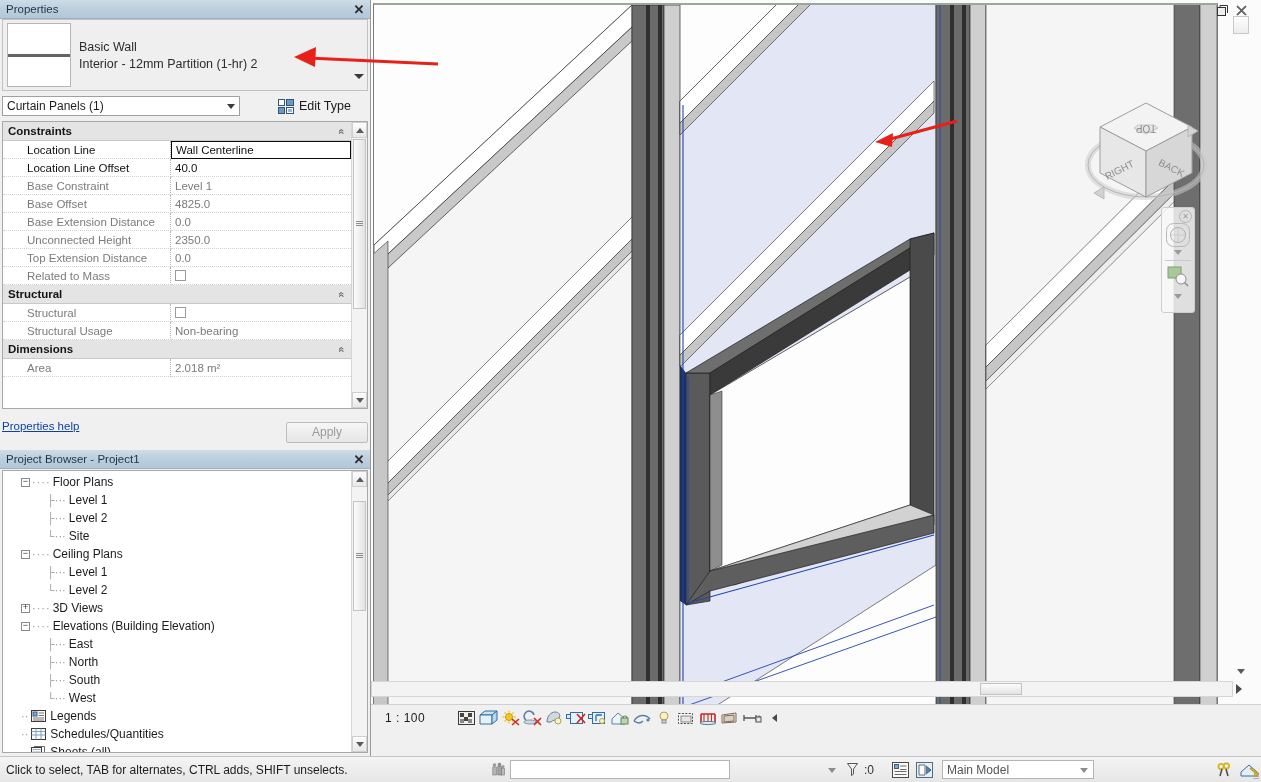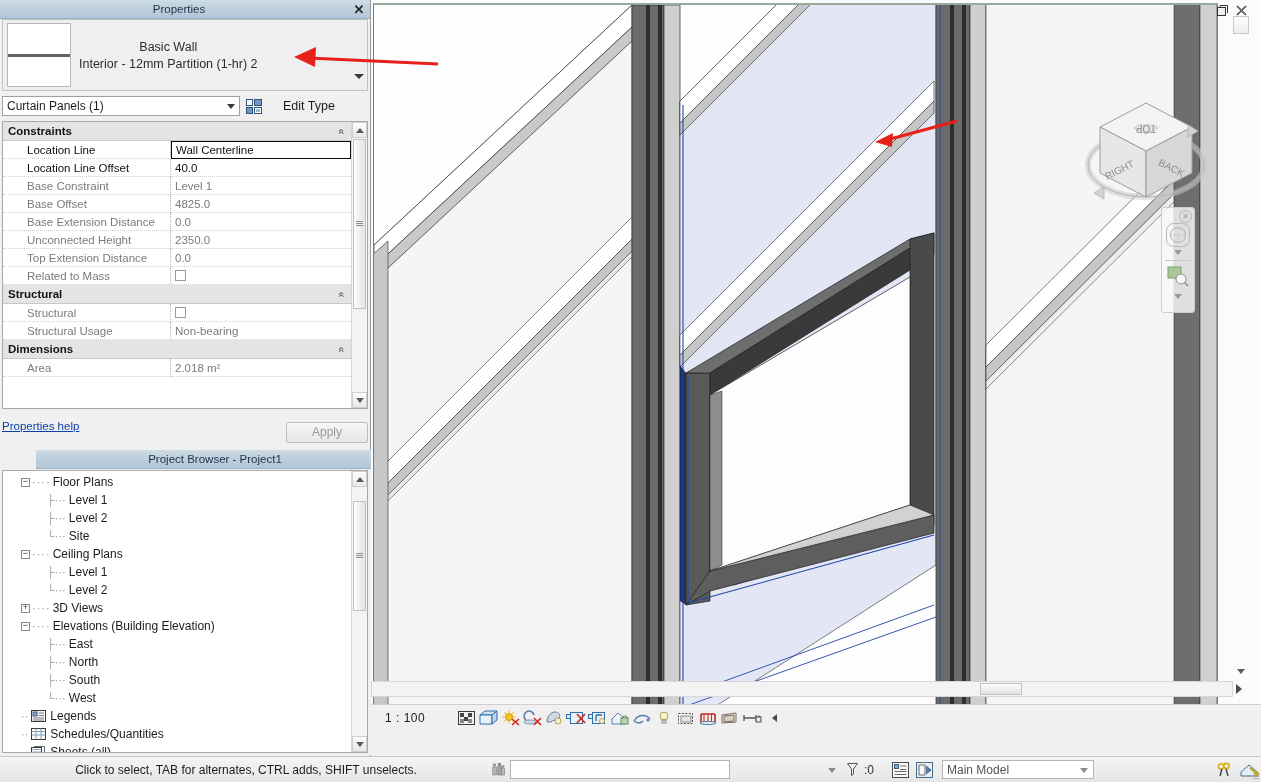--- a/index.html
+++ b/index.html
@@ -4,21 +4,21 @@
 <style>
   html, body {
     margin: 0; padding: 0;
     width: 1261px; height: 782px;
     overflow: hidden;
     font-family: "Liberation Sans", sans-serif;
     font-size: 12px;
     background: #f0f0f0;
     -webkit-font-smoothing: antialiased;
   }
-  #root { position: relative; width: 1261px; height: 782px; text-align: center; }
+  #root { position: relative; width: 1261px; height: 782px; }
 
   
   .panel-title {
     height: 18px;
     background: linear-gradient(to bottom, #cedce6 0%, #bccfdd 50%, #b3c7d8 100%);
     border-bottom: 1px solid #9bb0c0;
     display: flex; align-items: center;
     padding: 0 4px 0 6px;
     font-size: 11.5px;
     color: #1b3349;
@@ -67,21 +67,21 @@
     display: flex; align-items: center; padding-left: 4px;
     font-size: 12px; color: #1e1e1e; cursor: pointer;
   }
   .combo .arrow {
     position: absolute; right: 4px; top: 50%;
     width: 0; height: 0; margin-top: -2px;
     border-left: 4px solid transparent; border-right: 4px solid transparent;
     border-top: 5px solid #3a3a3a;
   }
   #type-selector { width: 238px; }
-  .edit-type { display: flex; align-items: center; gap: 20px; cursor: pointer; font-size: 12.5px; color: #1b1b1b; }
+  .edit-type { display: flex; align-items: center; gap: 4px; cursor: pointer; font-size: 12.5px; color: #1b1b1b; margin-left: 32px; }
 
   
   #grid-wrap {
     position: relative; margin-top: 4px;
     width: 366px; height: 288px;
     border: 1px solid #a8a8a8; box-sizing: border-box;
     background: #fff; overflow: hidden;
   }
   #grid { position: absolute; left: 0; top: 0; right: 16px; }
   .g-group {
@@ -142,21 +142,21 @@
   .plink { color: #0b3fa8; text-decoration: underline; font-size: 11.5px; cursor: pointer; }
   .apply-btn {
     margin-left: auto; width: 82px; height: 21px;
     background: linear-gradient(to bottom,#f6f6f6,#e6e6e6);
     border: 1px solid #bdbdbd; border-radius: 2px;
     display: flex; align-items: center; justify-content: center;
     font-size: 12px; color: #9a9a9a; box-sizing: border-box; margin-top: 12px;
   }
 
   
-  #browser { position: absolute; left: 0; top: 450px; width: 370px; height: 305px; background: #f0f0f0; padding-left: 36px; }
+  #browser { position: absolute; left: 0; top: 450px; width: 370px; height: 305px; background: #f0f0f0; }
   #tree-wrap {
     position: absolute; left: 2px; top: 20px; width: 366px; height: 283px;
     background: #fff; border: 1px solid #a8a8a8; box-sizing: border-box; overflow: hidden;
   }
   #tree { position: absolute; left: 0; top: 2px; right: 16px; }
   .t-row { height: 18px; display: flex; align-items: center; font-size: 12px; color: #1b1b1b; white-space: nowrap; cursor: default; }
   .t-row .ind { flex: none; }
   .exp {
     width: 9px; height: 9px; border: 1px solid #8a8a8a; background: #fff;
     display: flex; align-items: center; justify-content: center;

